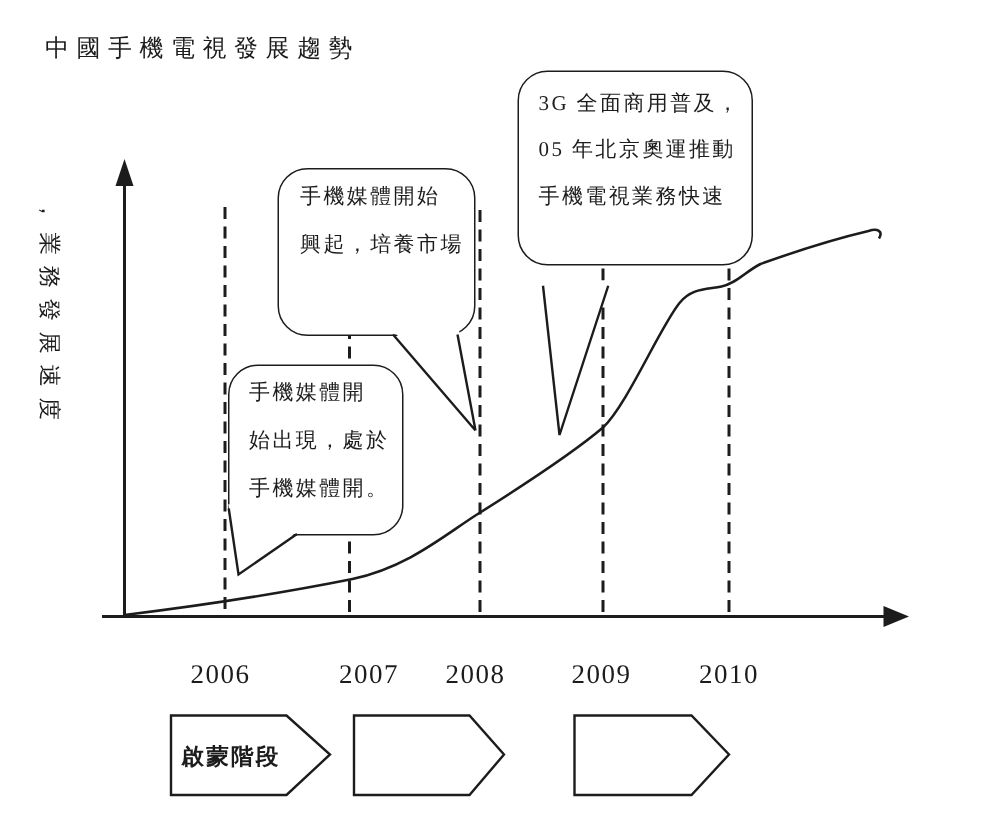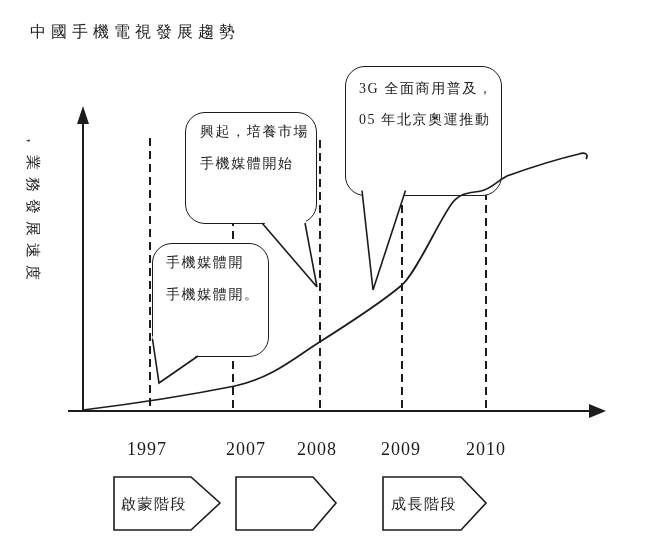--- a/index.html
+++ b/index.html
@@ -17,28 +17,28 @@
     white-space:nowrap;transform:rotate(90deg);transform-origin:top left;
   }
   .bubble{
     position:absolute;background:#ffffff;border:1.6px solid #1c1c1c;border-radius:20px;
     z-index:2;box-sizing:border-box;
   }
   .bubble .ln{white-space:nowrap;font-size:14px;letter-spacing:1.6px;line-height:32px;}
   #bubble-3g .ln{line-height:31px;}
   #bubble-experiment{left:152px;top:243px;width:117px;height:114px;padding:3px 0 0 13px;}
   #bubble-rise{left:185px;top:112px;width:132px;height:112px;padding:3px 0 0 14px;}
-  #bubble-3g{left:345px;top:66px;width:157px;height:130px;padding:6px 0 0 13px;}
+  #bubble-3g{left:345px;top:47px;width:157px;height:130px;padding:6px 0 0 13px;}
   .year{
     position:absolute;top:439px;width:60px;text-align:center;font-size:18px;
     letter-spacing:1px;z-index:4;
   }
   .stage-label{
     position:absolute;top:495px;width:84px;height:18px;text-align:center;
-    font-size:15px;letter-spacing:1.5px;z-index:4;white-space:nowrap;
+    font-size:15px;letter-spacing:1.5px;z-index:4;white-space:nowrap;font-weight:bold;
   }
   #base-layer{z-index:1;}
   #overlay-layer{z-index:3;pointer-events:none;}
   .txt{z-index:4;}
 </style>
 </head>
 <body>
 
 <div id="canvas">
 
@@ -55,31 +55,33 @@
     <line x1="68" y1="411" x2="592" y2="411" stroke="#1c1c1c" stroke-width="2"></line>
     <polygon points="606,411 589,404 589,418" fill="#1c1c1c"></polygon>
 
     <polygon points="114,477 191,477 220,503 191,530 114,530" fill="#ffffff" stroke="#1c1c1c" stroke-width="1.6"></polygon>
     <polygon points="236,477 313,477 336,503 313,530 236,530" fill="#ffffff" stroke="#1c1c1c" stroke-width="1.6"></polygon>
     <polygon points="383,477 461,477 486,503 461,530 383,530" fill="#ffffff" stroke="#1c1c1c" stroke-width="1.6"></polygon>
   </svg>
 
   <div class="bubble" id="bubble-experiment">
     <div class="ln">手機媒體開</div>
+    <div class="ln">始出現，處於</div>
     <div class="ln">手機媒體開。</div>
   </div>
 
   <div class="bubble" id="bubble-rise">
+    <div class="ln">手機媒體開始</div>
     <div class="ln">興起，培養市場</div>
-    <div class="ln">手機媒體開始</div>
   </div>
 
   <div class="bubble" id="bubble-3g">
     <div class="ln">3G 全面商用普及，</div>
     <div class="ln">05 年北京奧運推動</div>
+    <div class="ln">手機電視業務快速</div>
   </div>
 
   <svg id="overlay-layer" width="670" height="549" viewBox="0 0 670 549">
 
     <polygon points="152.2,336 159,384 200,353" fill="#ffffff"></polygon>
     <path d="M 152.5 339 L 159 383 L 198 356" fill="none" stroke="#1c1c1c" stroke-width="1.6"></path>
 
     <polygon points="262,220 317,288 306,220" fill="#ffffff"></polygon>
     <path d="M 262 223 L 317 287 M 305 223 L 317 287" fill="none" stroke="#1c1c1c" stroke-width="1.6"></path>
 
@@ -93,22 +95,21 @@
              C 418 270, 440 218, 453 202
              C 461 192, 471 193, 481 191
              C 491 189, 497 181, 507 176
              C 532 167, 562 158, 579 154
              C 585 152, 589 154, 586 159" fill="none" stroke="#1c1c1c" stroke-width="1.7"></path>
   </svg>
 
   <div class="abs txt" id="title">中國手機電視發展趨勢</div>
   <div class="abs txt" id="ylabel">，業務發展速度</div>
 
-  <div class="year" style="left:117px">1997</div>
+  <div class="year" style="left:117px">2006</div>
   <div class="year" style="left:216px">2007</div>
   <div class="year" style="left:287px">2008</div>
   <div class="year" style="left:371px">2009</div>
   <div class="year" style="left:456px">2010</div>
 
   <div class="stage-label" style="left:112px">啟蒙階段</div>
-  <div class="stage-label" style="left:382px">成長階段</div>
 
 </div>
 
 </body></html>

